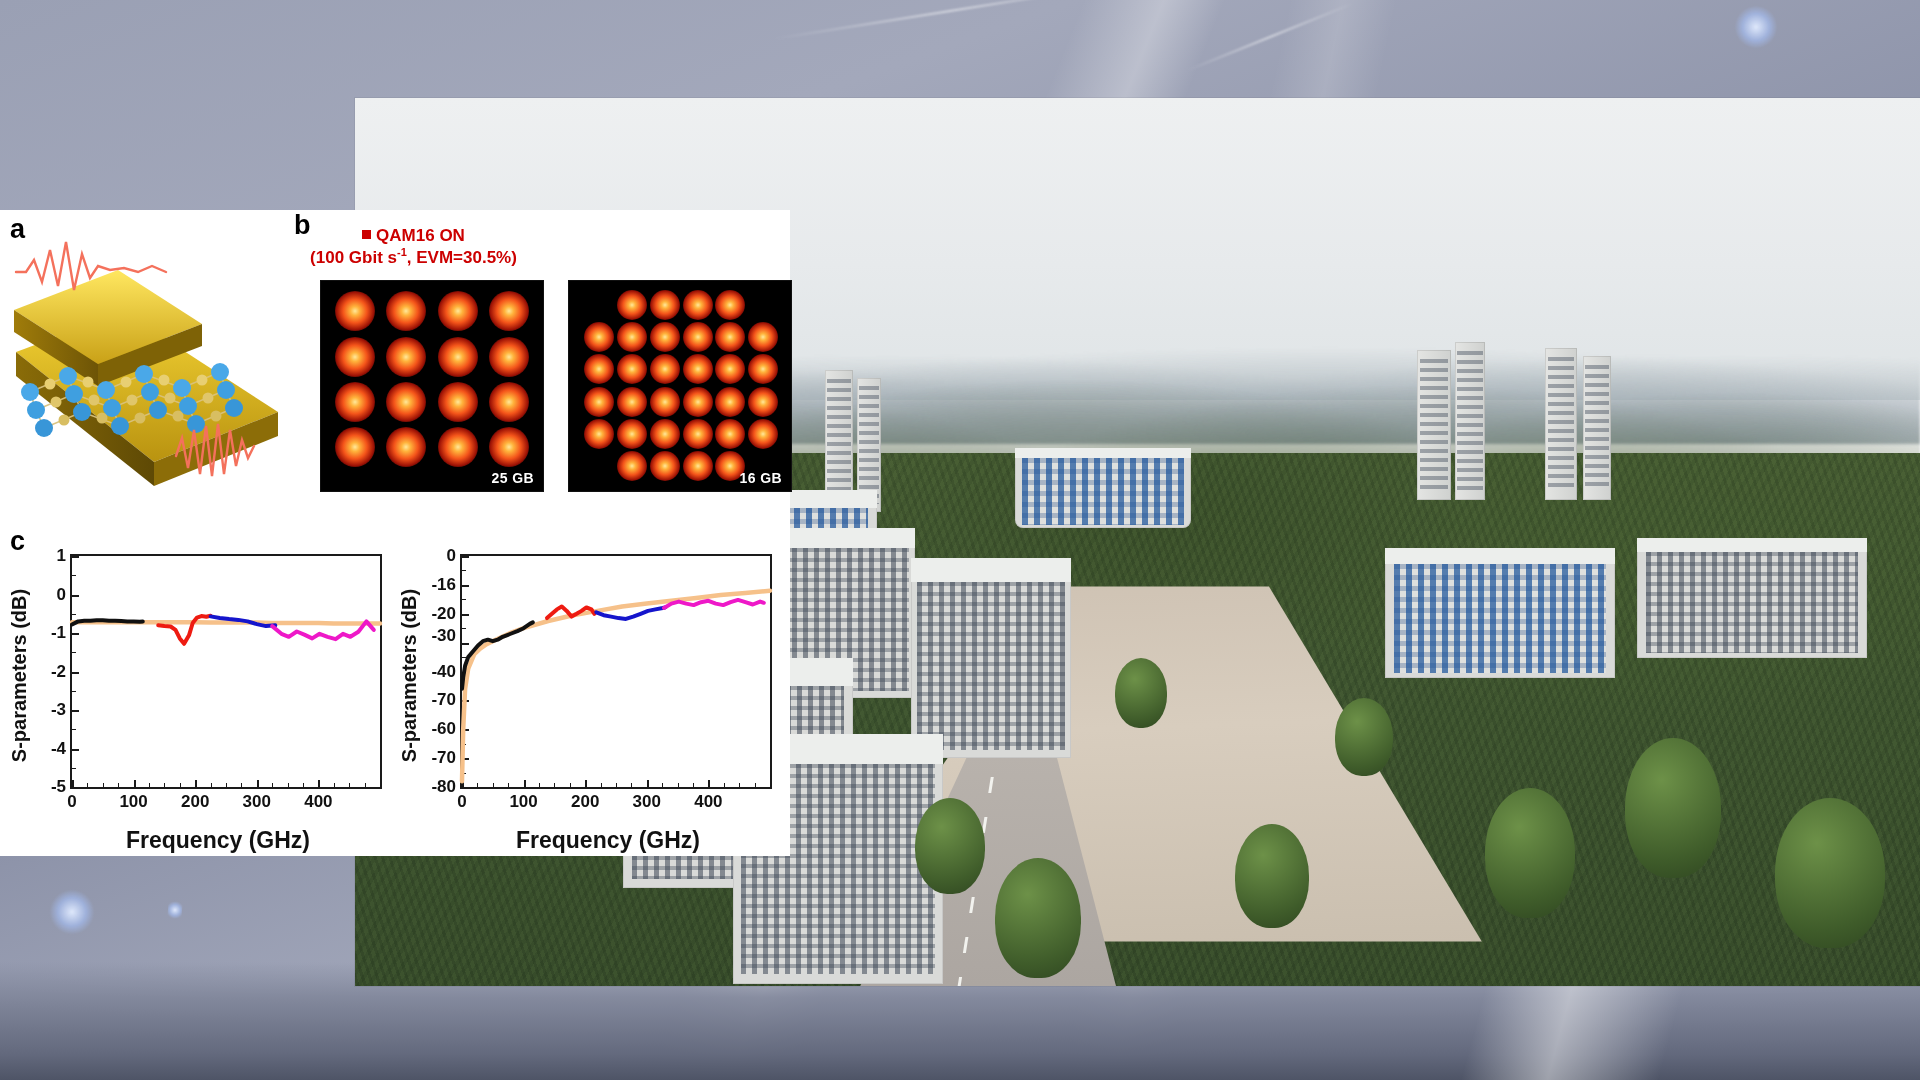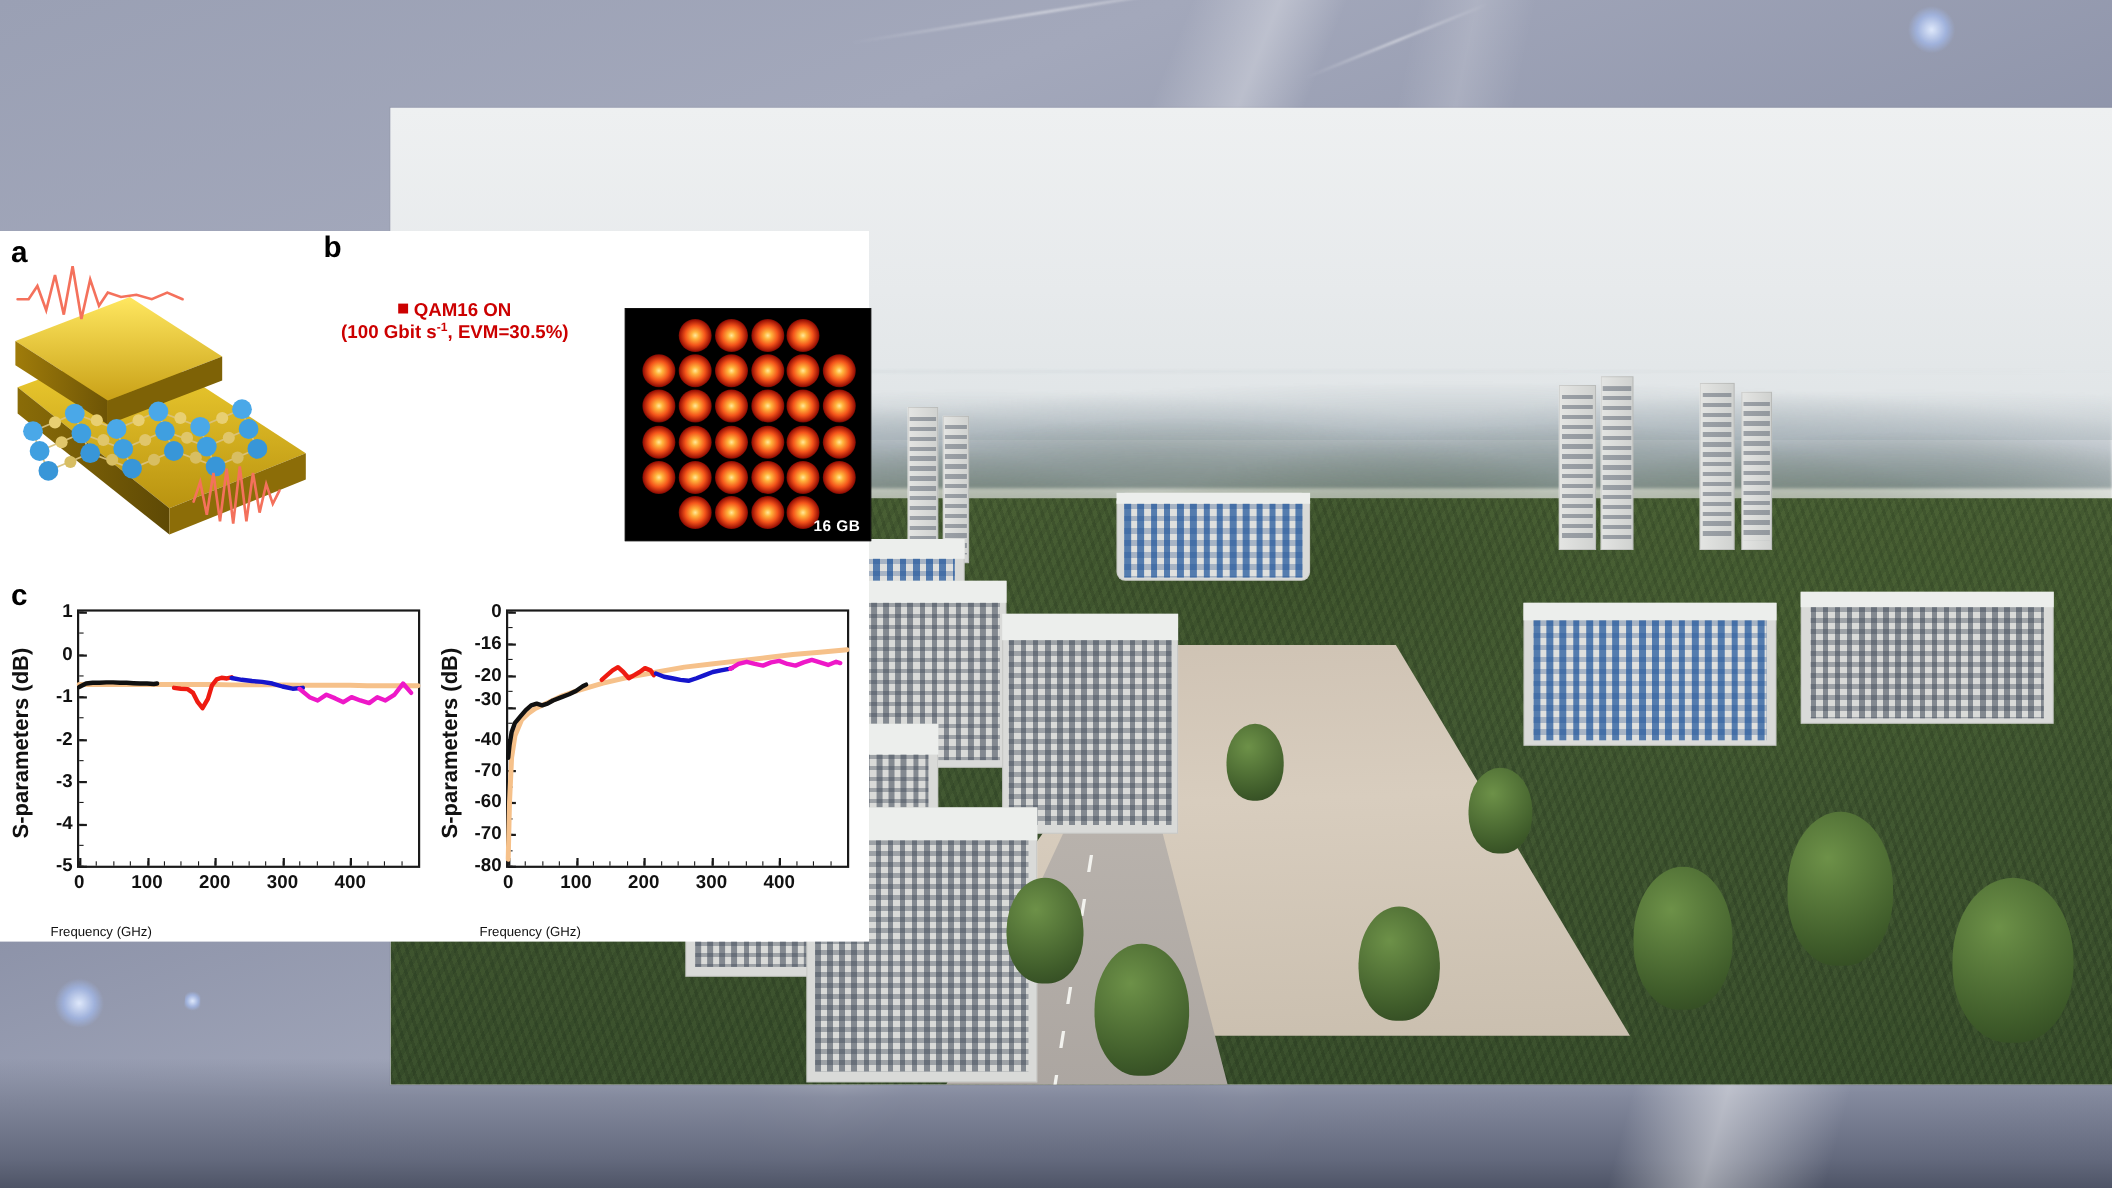--- a/index.html
+++ b/index.html
@@ -134,22 +134,22 @@
        background:radial-gradient(circle, #ffe89a 0%, #ffb33c 16%, #f4541a 42%, #9d1205 66%, rgba(70,4,2,0) 82%);
        transform:translate(-50%,-50%); }
 
   
   #fig-c{ position:absolute; left:0px; top:322px; width:790px; height:324px; }
   .plot{ position:absolute; top:0; width:390px; height:324px; }
   .ylabel{ position:absolute; left:0px; top:0px; height:250px; width:28px;
            display:flex; align-items:center; justify-content:center; }
   .ylabel span{ transform:rotate(-90deg); white-space:nowrap;
                 font-size:20px; font-weight:bold; color:#111; }
-  .xlabel{ position:absolute; left:40px; right:6px; bottom:2px; text-align:left;
-           font-size:12px; font-weight:normal; color:#111; }
+  .xlabel{ position:absolute; left:40px; right:6px; bottom:2px; text-align:center;
+           font-size:23px; font-weight:bold; color:#111; }
   .axis-box{ position:absolute; border:2px solid #1a1a1a; background:#fff; }
   .ytick{ position:absolute; right:calc(100% + 6px); transform:translateY(-50%);
           font-size:17px; font-weight:bold; color:#111; white-space:nowrap; }
   .xtick{ position:absolute; top:calc(100% + 5px); transform:translateX(-50%);
           font-size:17px; font-weight:bold; color:#111; }
   .tick-m{ position:absolute; background:#1a1a1a; }
 </style>
 </head>
 <body>
 
@@ -314,30 +314,49 @@
       </g>
 
       <path d="M10,48 L20,48 28,36 36,58 44,26 52,62 60,18 68,66 76,30 84,54 92,42 104,46 118,44 132,48 146,42 160,48" stroke="#f4715c" stroke-width="2.4" fill="none" stroke-linecap="round"></path>
       <path d="M170,232 L176,214 182,244 188,206 194,250 200,202 206,252 212,200 218,250 224,206 230,242 236,216 242,234 248,222" stroke="#f4715c" stroke-width="2.4" fill="none" stroke-linecap="round"></path>
     </svg>
   </div>
 
   <div class="panel-letter" style="left:294px;top:0px;">b</div>
   <div id="fig-b">
 
-    <div class="legend-block" style="left:-4px;width:255px;margin-top:46px;">
+    <div class="legend-block" style="left:-4px;width:255px;">
       <div class="legend-l1" style="color:#CC0000;">
         <span class="sqm" style="background:#CC0000;"></span><span>QAM16 ON</span>
       </div>
       <div class="legend-l2" style="color:#CC0000;">
         <span>(100 Gbit s</span><sup style="font-size:11px;">-1</sup><span>, EVM=30.5%)</span>
       </div>
     </div>
 
 
+    <div class="const-box" id="const-16" style="left:30px;width:224px;height:212px;">
+        <div class="pt" style="left: 187.59px; top: 165.9px; width: 40px; height: 40px;"></div>
+        <div class="pt" style="left: 136.53px; top: 165.9px; width: 40px; height: 40px;"></div>
+        <div class="pt" style="left: 85.47px; top: 165.9px; width: 40px; height: 40px;"></div>
+        <div class="pt" style="left: 34.41px; top: 165.9px; width: 40px; height: 40px;"></div>
+        <div class="pt" style="left: 187.59px; top: 120.75px; width: 40px; height: 40px;"></div>
+        <div class="pt" style="left: 136.53px; top: 120.75px; width: 40px; height: 40px;"></div>
+        <div class="pt" style="left: 85.47px; top: 120.75px; width: 40px; height: 40px;"></div>
+        <div class="pt" style="left: 34.41px; top: 120.75px; width: 40px; height: 40px;"></div>
+        <div class="pt" style="left: 187.59px; top: 75.6px; width: 40px; height: 40px;"></div>
+        <div class="pt" style="left: 136.53px; top: 75.6px; width: 40px; height: 40px;"></div>
+        <div class="pt" style="left: 85.47px; top: 75.6px; width: 40px; height: 40px;"></div>
+        <div class="pt" style="left: 34.41px; top: 75.6px; width: 40px; height: 40px;"></div>
+        <div class="pt" style="left: 187.59px; top: 30.45px; width: 40px; height: 40px;"></div>
+        <div class="pt" style="left: 136.53px; top: 30.45px; width: 40px; height: 40px;"></div>
+        <div class="pt" style="left: 85.47px; top: 30.45px; width: 40px; height: 40px;"></div>
+        <div class="pt" style="left: 34.41px; top: 30.45px; width: 40px; height: 40px;"></div>
+      <div class="const-label">25 GB</div>
+    </div>
 
     <div class="const-box" id="const-32" style="left:278px;width:224px;height:212px;">
         <div class="pt" style="left: 161.394px; top: 184.8px; width: 30px; height: 30px;"></div>
         <div class="pt" style="left: 128.538px; top: 184.8px; width: 30px; height: 30px;"></div>
         <div class="pt" style="left: 95.682px; top: 184.8px; width: 30px; height: 30px;"></div>
         <div class="pt" style="left: 62.826px; top: 184.8px; width: 30px; height: 30px;"></div>
         <div class="pt" style="left: 194.25px; top: 152.67px; width: 30px; height: 30px;"></div>
         <div class="pt" style="left: 161.394px; top: 152.67px; width: 30px; height: 30px;"></div>
         <div class="pt" style="left: 128.538px; top: 152.67px; width: 30px; height: 30px;"></div>
         <div class="pt" style="left: 95.682px; top: 152.67px; width: 30px; height: 30px;"></div>

